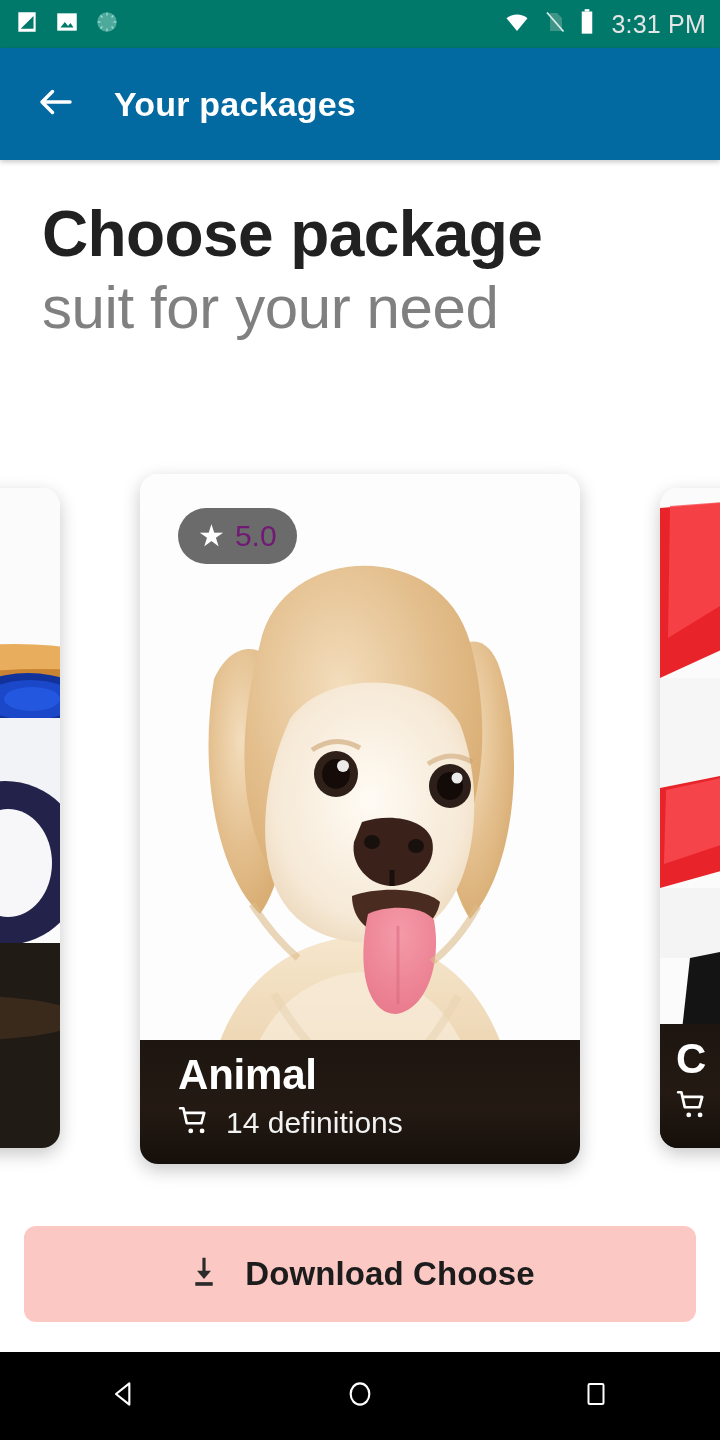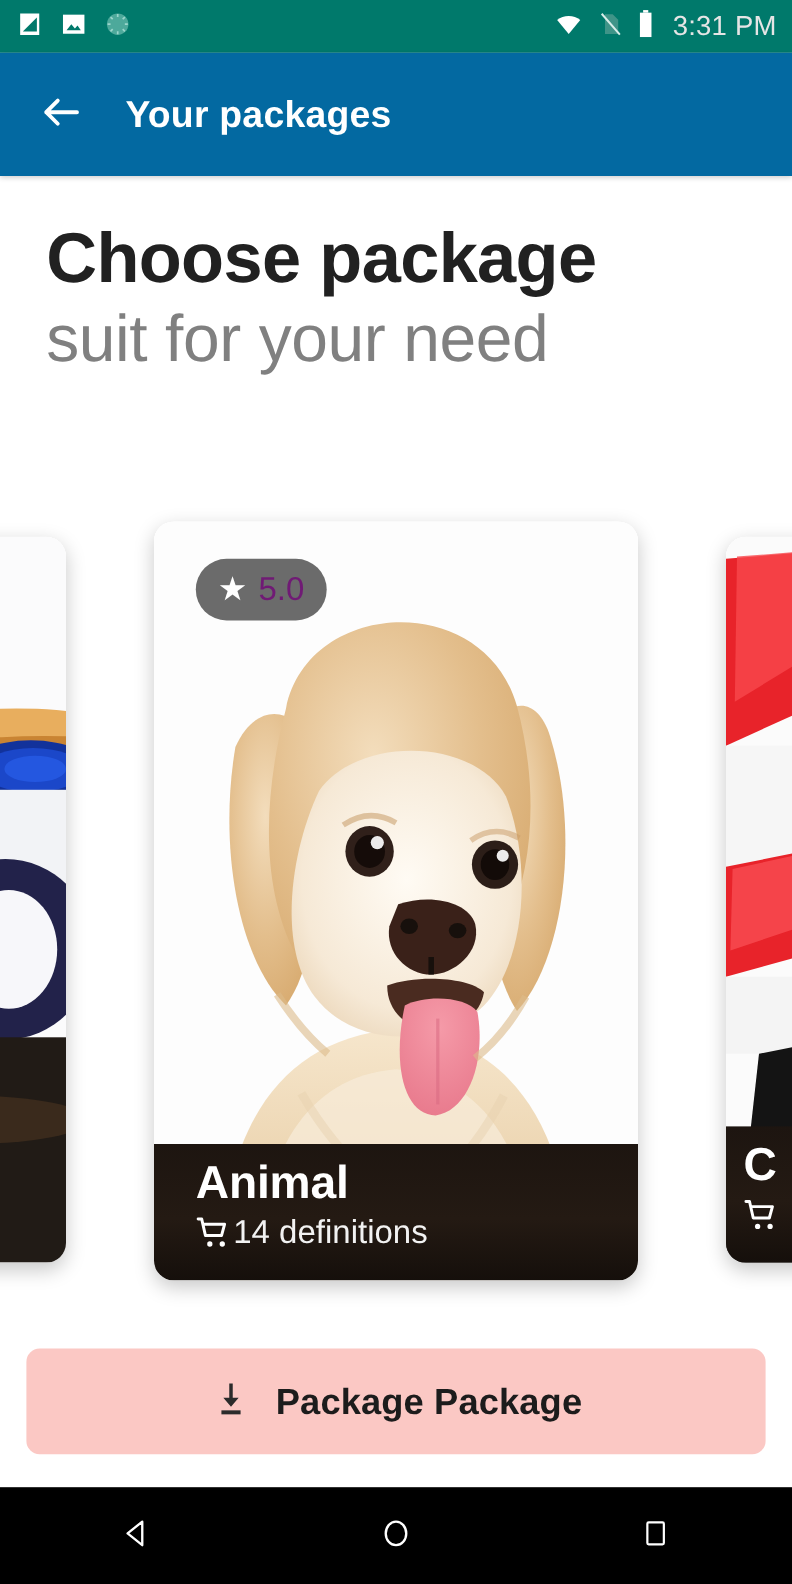--- a/index.html
+++ b/index.html
@@ -64,21 +64,21 @@
   .rating-star{ color:#fff; font-size:30px; line-height:1; }
   .rating-val{ color:#701a75; font-size:30px; font-weight:400; }
 
   
   .card-foot{
     position:absolute; left:0; right:0; bottom:0; height:124px;
     background:linear-gradient(180deg,#1d1510 0%, #241a13 55%, #150f0b 100%);
     padding:12px 38px 12px 38px; z-index:5;
   }
   .card-title{ color:#fff; font-size:42px; font-weight:700; letter-spacing:-.2px; line-height:1.1; }
-  .card-meta{ display:flex; align-items:flex-start; margin-top:6px; }
+  .card-meta{ display:flex; align-items:center; gap:14px; margin-top:6px; }
   .card-meta-text{ color:#f2f2f2; font-size:30px; font-weight:400; }
 
   .side-foot{ padding-left:16px; }
   .side-foot .card-title{ font-size:42px; }
 
   
   .dl-btn{
     position:absolute; left:24px; top:1226px; width:672px; height:96px;
     background:#FBC8C4; border-radius:12px;
     display:flex; align-items:center; justify-content:center; gap:22px;
@@ -308,21 +308,21 @@
 
   </div>
 
   <div class="dl-btn">
     <span>
       <svg width="38" height="38" viewBox="0 0 24 24">
         <path fill="#2B2B2B" d="M11 3h2v8.2h3.4L12 16.4 7.6 11.2H11z"></path>
         <rect x="6.5" y="18.4" width="11" height="2.3" fill="#2B2B2B"></rect>
       </svg>
     </span>
-    <span class="dl-label">Package Package</span>
+    <span class="dl-label">Download Choose</span>
   </div>
 
   <div class="navbar">
     <div class="nav-item">
       <span>
         <svg width="32" height="32" viewBox="0 0 24 24">
             <path fill="none" stroke="#fff" stroke-width="1.6" stroke-linejoin="round" d="M16 4 6 12l10 8z"></path>
           </svg>
       </span>
     </div>

